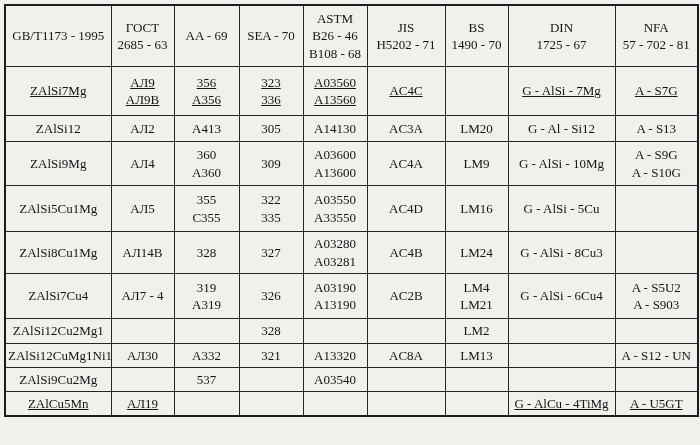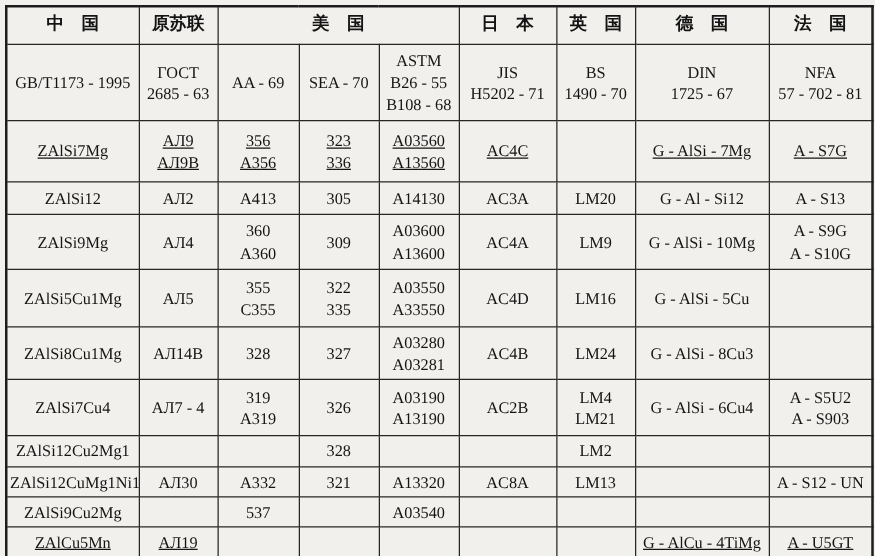--- a/index.html
+++ b/index.html
@@ -80,37 +80,28 @@
         <col class="c2">
         <col class="c3">
         <col class="c4">
         <col class="c5">
       <col class="c6">
         <col class="c7">
         <col class="c8">
         <col class="c9">
     </colgroup>
     <thead>
-      <tr class="country-row">
-        <th>中　国</th>
-        <th>原苏联</th>
-        <th colspan="3">美　国</th>
-        <th>日　本</th>
-        <th>英　国</th>
-        <th>德　国</th>
-        <th>法　国</th>
-      </tr>
       <tr class="standard-row">
         <th>GB/T1173 - 1995</th>
         <th>ГОСТ
 2685 - 63</th>
         <th>AA - 69</th>
         <th>SEA - 70</th>
         <th>ASTM
-B26 - 55
+B26 - 46
 B108 - 68</th>
         <th>JIS
 H5202 - 71</th>
         <th>BS
 1490 - 70</th>
         <th>DIN
 1725 - 67</th>
         <th>NFA
 57 - 702 - 81</th>
       </tr>

